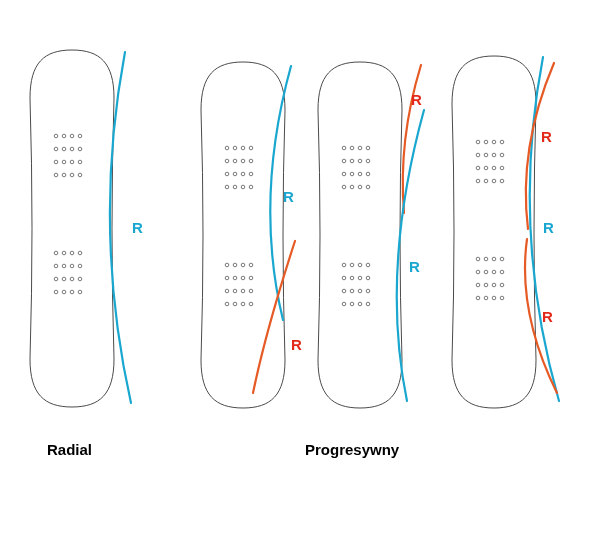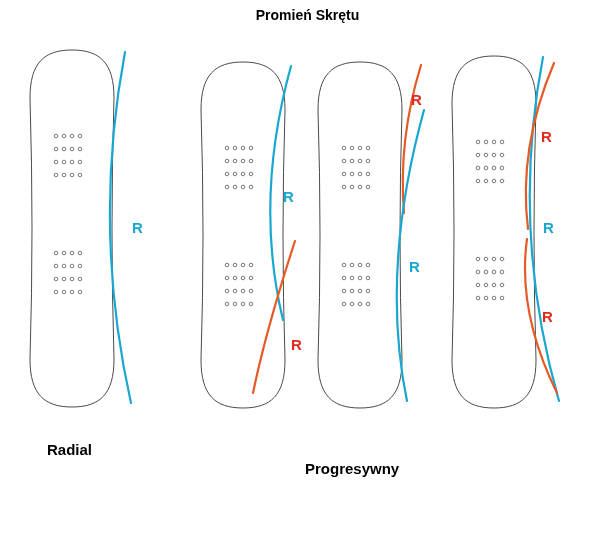--- a/index.html
+++ b/index.html
@@ -22,21 +22,21 @@
   }
   .caption {
     position: absolute;
     font-size: 15px;
     font-weight: bold;
     color: #000000;
     white-space: nowrap;
     margin-left: 11px;
   }
   #caption-radial { left: 36px; top: 441px; }
-  #caption-progressive { left: 294px; top: 460px; }
+  #caption-progressive { left: 294px; top: 441px; }
   .r-label {
     position: absolute;
     font-size: 15px;
     font-weight: bold;
     line-height: 1;
     white-space: nowrap;
   }
 </style>
 </head>
 <body>
@@ -179,21 +179,20 @@
       <path d="M 125 52 Q 92 228 131 403" fill="none" stroke="#1aa7cf" stroke-width="2.2" stroke-linecap="round"></path>
       <path d="M 291 66 Q 254 200 283 320" fill="none" stroke="#1aa7cf" stroke-width="2.2" stroke-linecap="round"></path>
       <path d="M 295 241 Q 266 330 253 393" fill="none" stroke="#e55a25" stroke-width="2.2" stroke-linecap="round"></path>
       <path d="M 421 65 Q 398 140 404 213" fill="none" stroke="#e55a25" stroke-width="2.2" stroke-linecap="round"></path>
       <path d="M 424 110 Q 380 270 407 401" fill="none" stroke="#1aa7cf" stroke-width="2.2" stroke-linecap="round"></path>
       <path d="M 543 57 Q 510 230 559 401" fill="none" stroke="#1aa7cf" stroke-width="2.2" stroke-linecap="round"></path>
       <path d="M 554 63 Q 518 148 528 229" fill="none" stroke="#e55a25" stroke-width="2.2" stroke-linecap="round"></path>
       <path d="M 527 239 Q 517 312 557 393" fill="none" stroke="#e55a25" stroke-width="2.2" stroke-linecap="round"></path>
     </svg>
 
-  <div class="diagram-title">Promień Skrętu</div>
 
   <div id="caption-radial" class="caption">Radial</div>
 
   <div id="caption-progressive" class="caption">Progresywny</div>
 
   <span class="r-label" style="left: 132px; top: 220px; color: rgb(26, 167, 207);">R</span>
   <span class="r-label" style="left: 283px; top: 189px; color: rgb(26, 167, 207);">R</span>
   <span class="r-label" style="left: 291px; top: 337px; color: rgb(227, 42, 26);">R</span>
   <span class="r-label" style="left: 411px; top: 92px; color: rgb(227, 42, 26);">R</span>
   <span class="r-label" style="left: 409px; top: 259px; color: rgb(26, 167, 207);">R</span>

